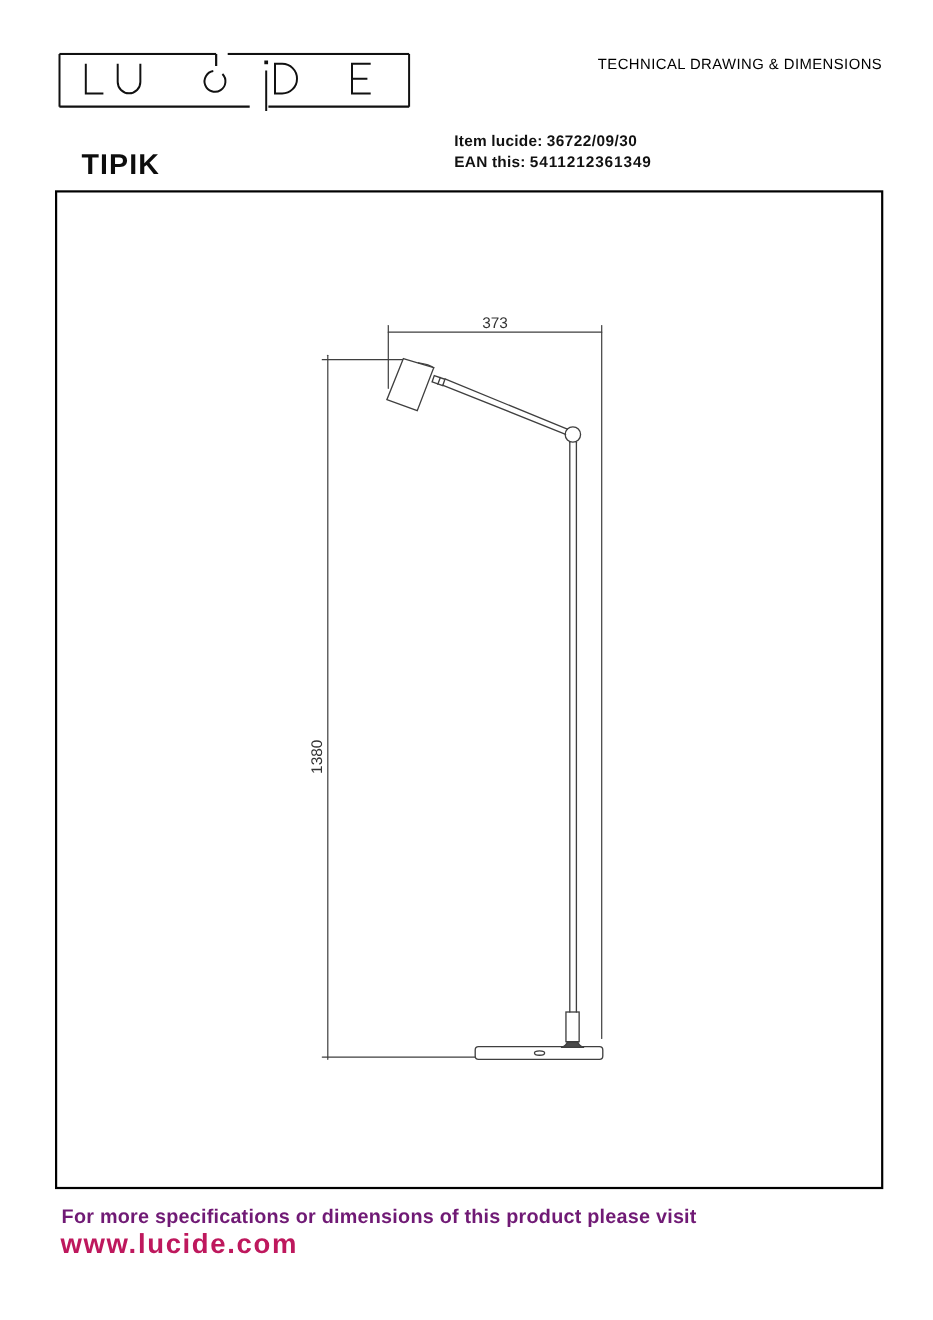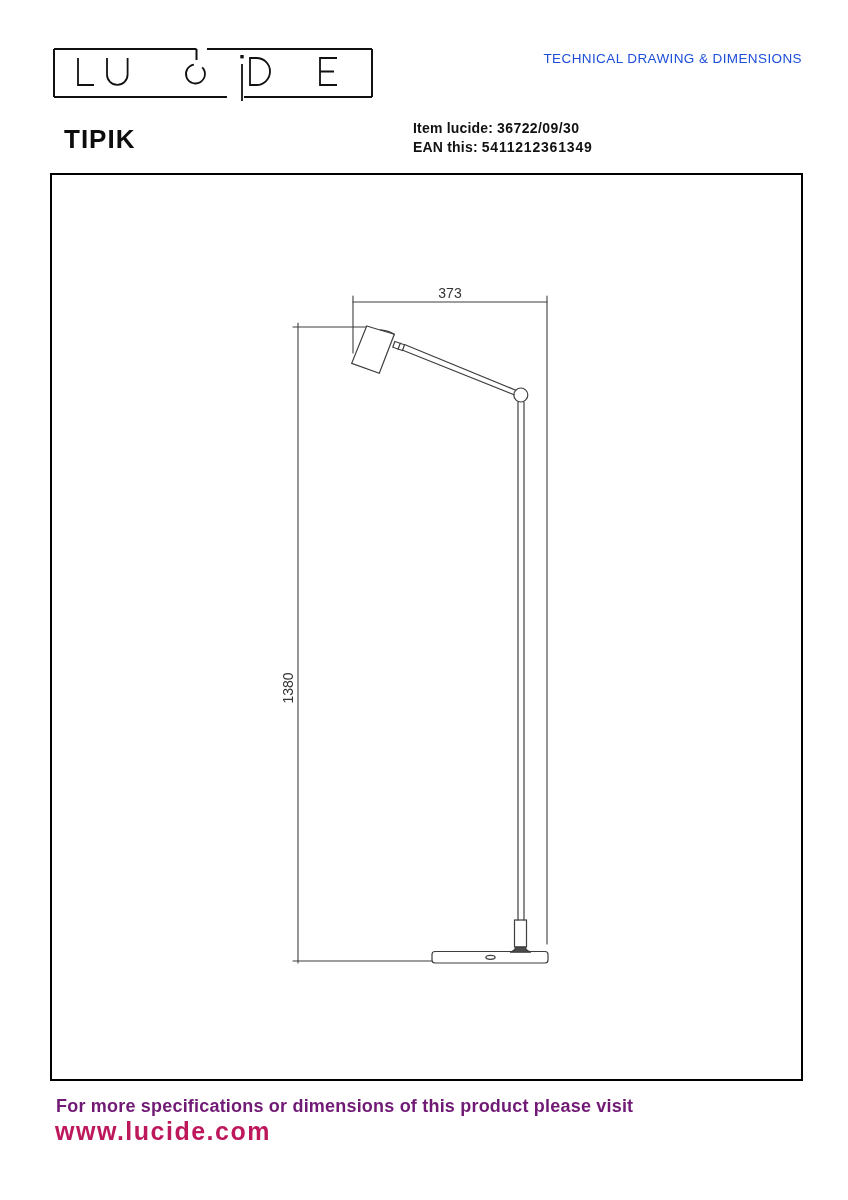--- a/index.html
+++ b/index.html
@@ -4,21 +4,21 @@
 <style>
   html,body{margin:0;padding:0;}
   body{
     width:848px;height:1200px;position:relative;background:#ffffff;
     font-family:"Liberation Sans", sans-serif;color:#1a1a1a;overflow:hidden;
   }
   .abs{position:absolute;}
 
   
   #logo-box{left:53px;top:48px;width:320px;height:56px;}
-  #doc-title{top:51px;right:46px;font-size:13.5px;letter-spacing:.4px;color:#1d4ed8;font-weight:400;}
+  #doc-title{top:51px;right:46px;font-size:13.5px;letter-spacing:.4px;color:#000000;font-weight:400;}
   #product-name{left:56px;top:116px;font-size:26px;font-weight:bold;letter-spacing:1px;color:#0d0d0d;}
   #item-block{left:413px;top:119px;font-size:14px;line-height:19px;color:#111;}
   .lbl{font-weight:bold;letter-spacing:.2px;}
   .val-bold{font-weight:bold;letter-spacing:.4px;}
   .val-reg{font-weight:700;letter-spacing:.8px;}
 
   
   #frame{left:50px;top:173px;width:753px;height:908px;border:2px solid #000;box-sizing:border-box;}
   #drawing-svg{left:50px;top:173px;width:753px;height:908px;}
   #drawing-svg text{font-family:"Liberation Sans",sans-serif;font-size:14px;fill:#333;}
@@ -45,21 +45,21 @@
     <path d="M149.2,19.3 A9.5,9.5 0 1 1 140.9,16.6"></path>
     <rect x="187.3" y="7" width="3.4" height="3.4" fill="#111" stroke="none"></rect>
     <path d="M189,16 V53"></path>
     <path d="M203.5,10 H197 V37 H203.5 A13.5,13.5 0 0 0 203.5,10"></path>
     <path d="M284,10 H267 V37 H284 M267,23.5 H281"></path>
   </g>
 </svg>
 
 <div id="doc-title" class="abs">TECHNICAL DRAWING &amp; DIMENSIONS</div>
 
-<h1 id="product-name" class="abs" style="margin:8px">TIPIK</h1>
+<h1 id="product-name" class="abs" style="margin:18px">TIPIK</h1>
 
 <div id="item-block" class="abs">
   <div>
     <span class="lbl">Item lucide:</span>
     <span class="val-bold">36722/09/30</span>
   </div>
   <div>
     <span class="lbl">EAN this:</span>
     <span class="val-reg">5411212361349</span>
   </div>

